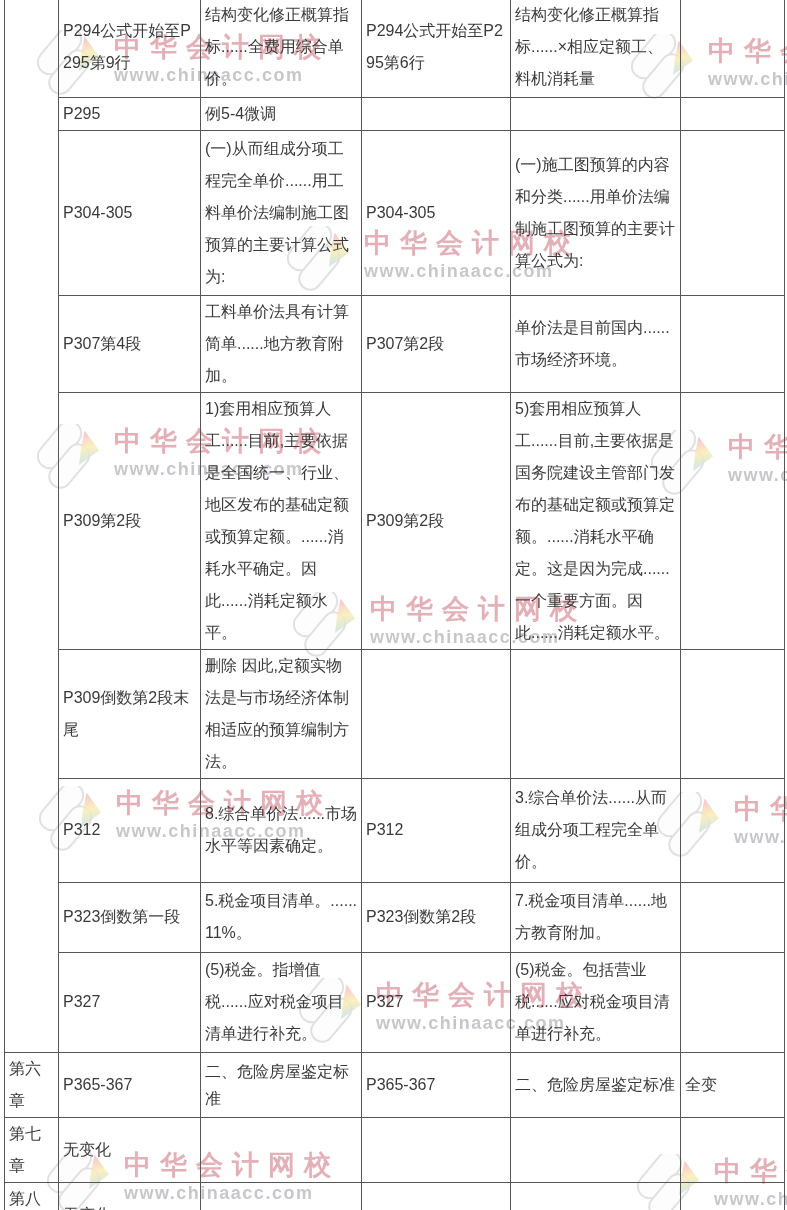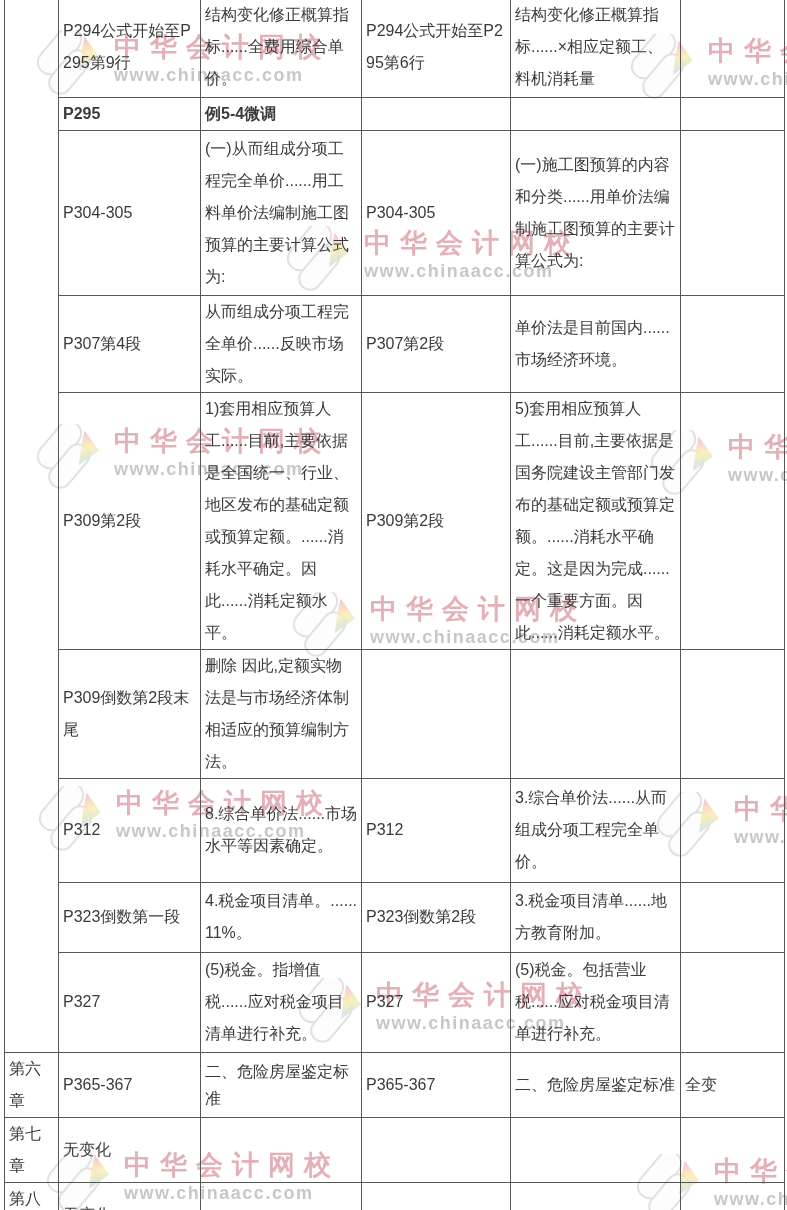--- a/index.html
+++ b/index.html
@@ -285,37 +285,37 @@
       </colgroup>
     <tbody id="doc-tbody">
         <tr style="height: 99px;">
           <td rowspan="9"></td>
           <td>P294公式开始至P295第9行</td>
           <td>结构变化修正概算指标......全费用综合单价。</td>
           <td>P294公式开始至P295第6行</td>
           <td>结构变化修正概算指标......×相应定额工、料机消耗量</td>
           <td></td>
         </tr>
-        <tr style="height: 31px; font-weight: bold;">
+        <tr style="height: 31px;">
           <td>P295</td>
           <td>例5-4微调</td>
           <td></td>
           <td></td>
           <td></td>
         </tr>
         <tr style="height: 165px;">
           <td>P304-305</td>
           <td>(一)从而组成分项工程完全单价......用工料单价法编制施工图预算的主要计算公式为:</td>
           <td>P304-305</td>
           <td>(一)施工图预算的内容和分类......用单价法编制施工图预算的主要计算公式为:</td>
           <td></td>
         </tr>
         <tr style="height: 97px;">
           <td>P307第4段</td>
-          <td>从而组成分项工程完全单价......反映市场实际。</td>
+          <td>工料单价法具有计算简单......地方教育附加。</td>
           <td>P307第2段</td>
           <td>单价法是目前国内......市场经济环境。</td>
           <td></td>
         </tr>
         <tr style="height: 256px;">
           <td>P309第2段</td>
           <td>1)套用相应预算人工......目前,主要依据是全国统一、行业、地区发布的基础定额或预算定额。......消耗水平确定。因此......消耗定额水平。</td>
           <td>P309第2段</td>
           <td>5)套用相应预算人工......目前,主要依据是国务院建设主管部门发布的基础定额或预算定额。......消耗水平确定。这是因为完成......一个重要方面。因此......消耗定额水平。</td>
           <td></td>
@@ -329,23 +329,23 @@
         </tr>
         <tr style="height: 104px;">
           <td>P312</td>
           <td>8.综合单价法......市场水平等因素确定。</td>
           <td>P312</td>
           <td>3.综合单价法......从而组成分项工程完全单价。</td>
           <td></td>
         </tr>
         <tr style="height: 70px;">
           <td>P323倒数第一段</td>
-          <td>4.税金项目清单。......11%。</td>
+          <td>5.税金项目清单。......11%。</td>
           <td>P323倒数第2段</td>
-          <td>3.税金项目清单......地方教育附加。</td>
+          <td>7.税金项目清单......地方教育附加。</td>
           <td></td>
         </tr>
         <tr style="height: 100px;">
           <td>P327</td>
           <td>(5)税金。指增值税......应对税金项目清单进行补充。</td>
           <td>P327</td>
           <td>(5)税金。包括营业税......应对税金项目清单进行补充。</td>
           <td></td>
         </tr>
         <tr style="height: 55px;">

